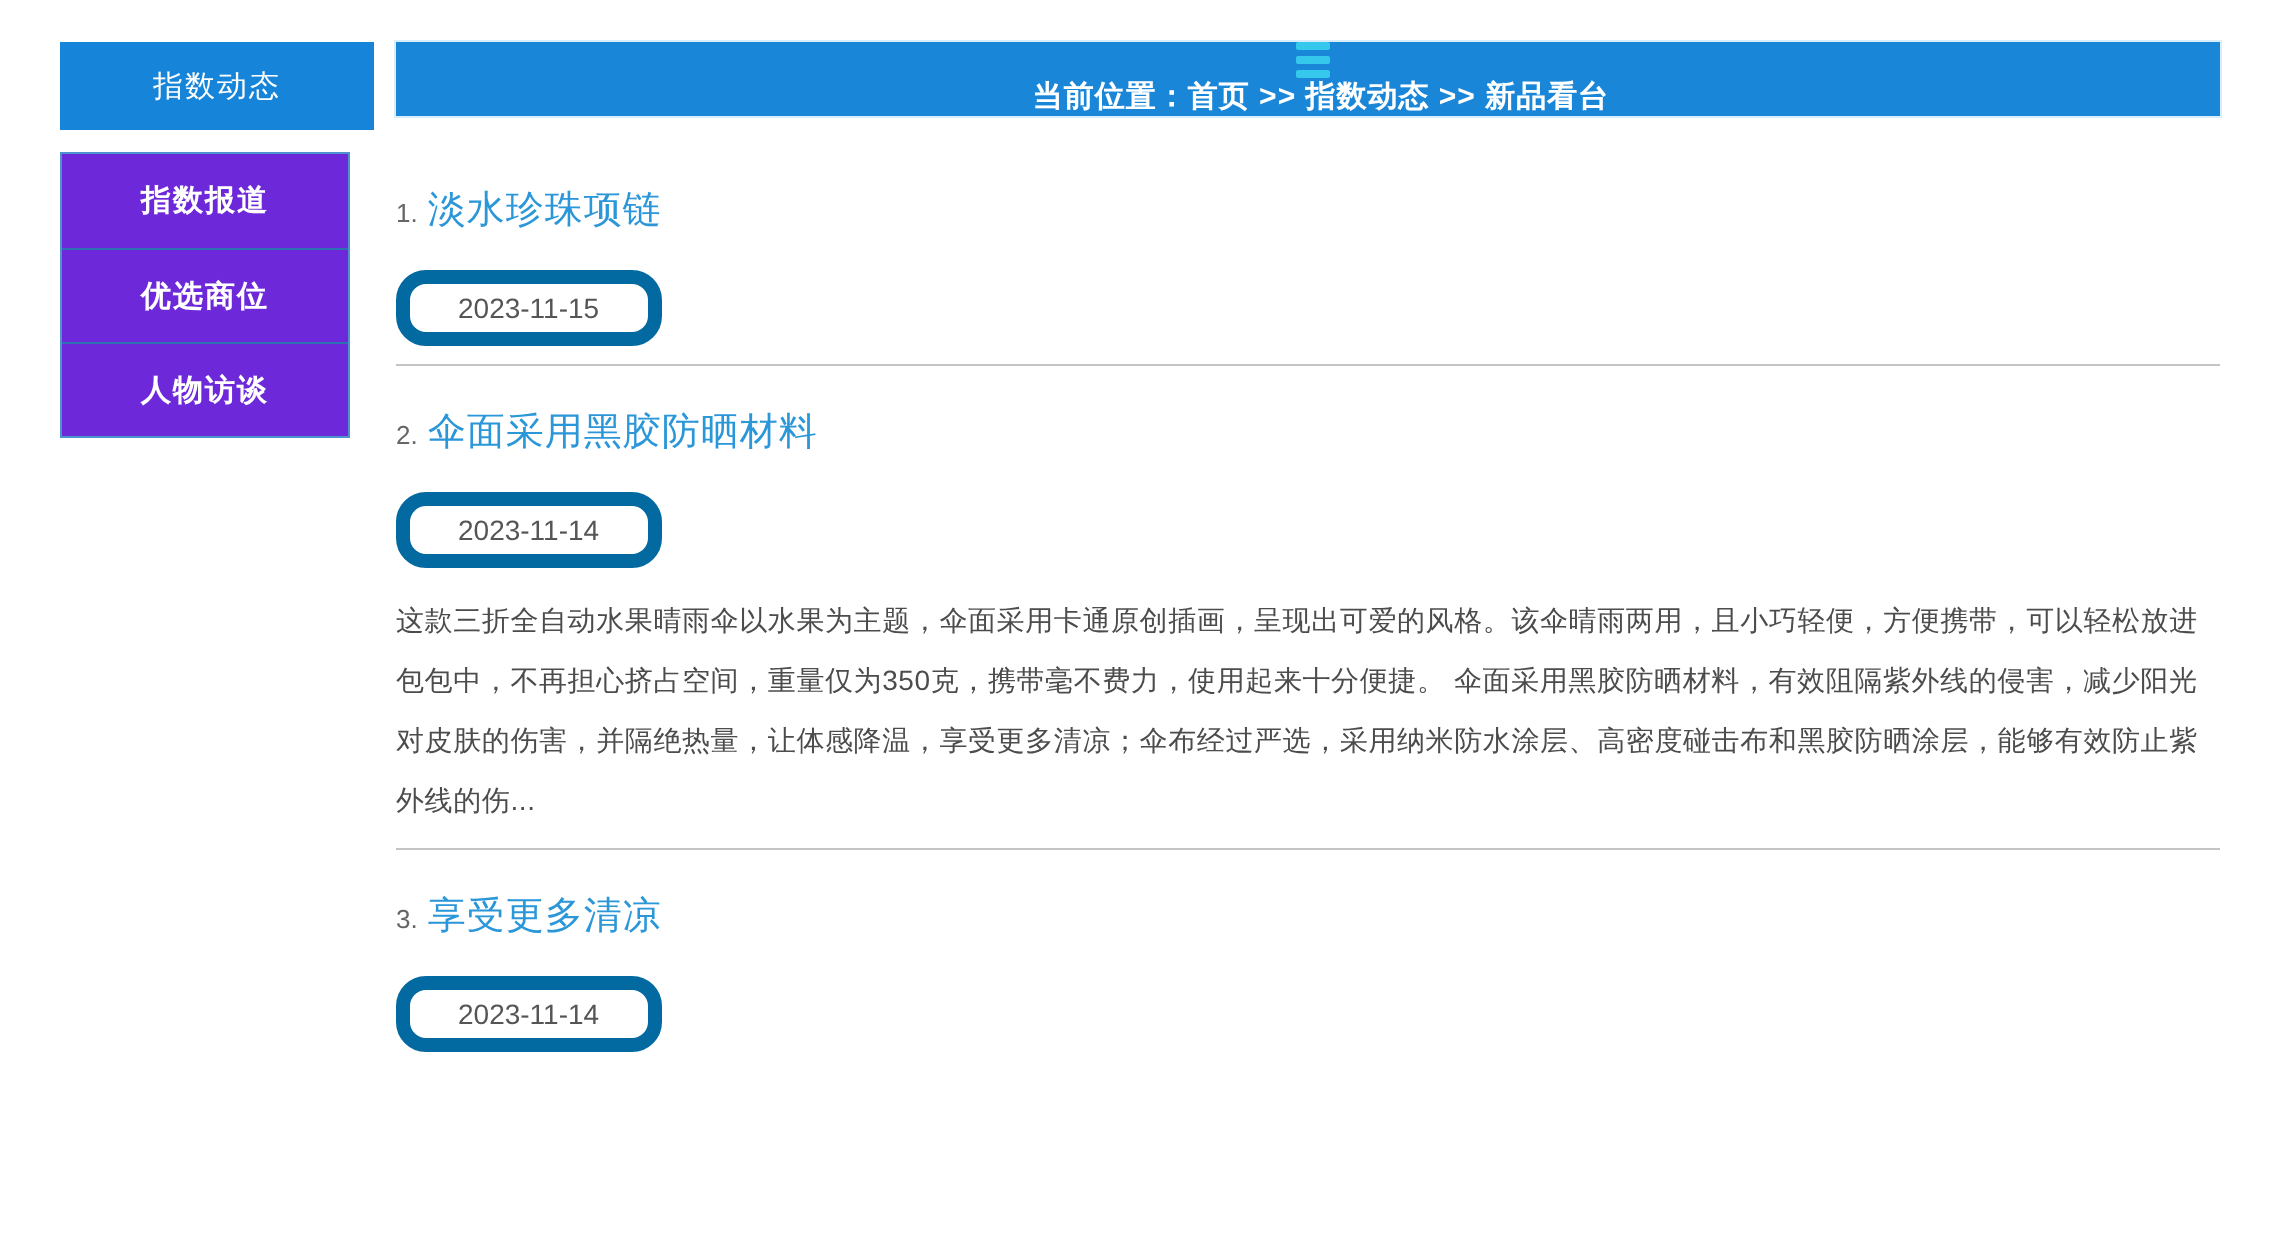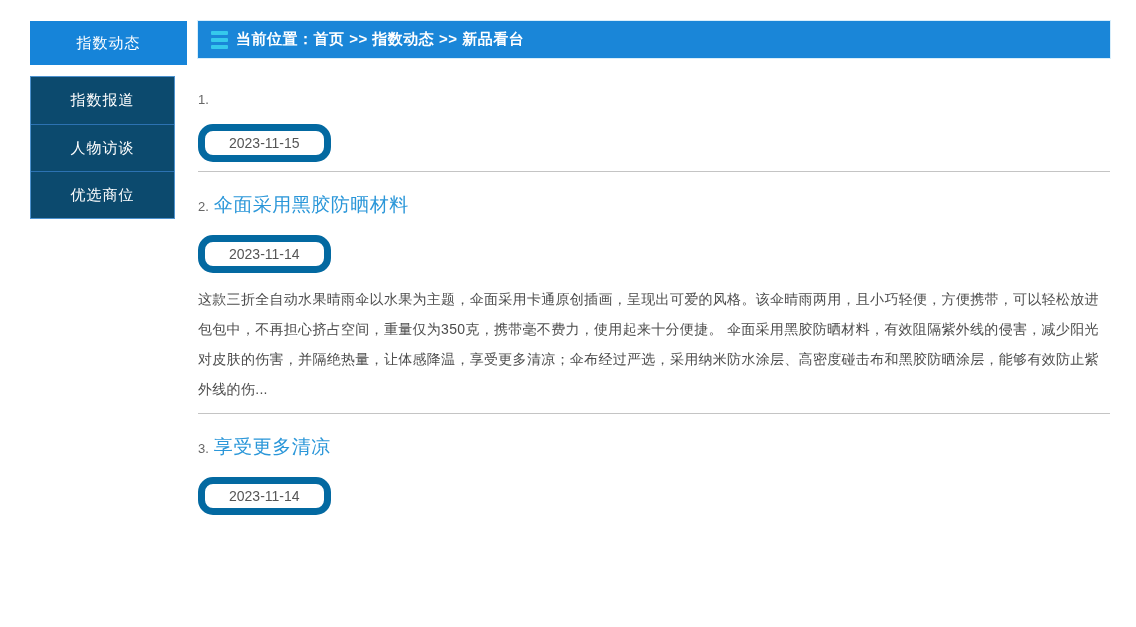--- a/index.html
+++ b/index.html
@@ -23,36 +23,38 @@
     color: #ffffff; font-size: 15px;
     letter-spacing: 1px;
     cursor: pointer;
   }
   .side-btn.active { background: #1684d9; }
   .side-group {
     margin-top: 11px;
     border: 1px solid #4d92cf;
   }
   .side-group .side-btn {
-    background: #0c4a6e;
+    background: #6d28d9;
     height: 47px;
     width: 143px;
+    font-weight: bold;
   }
   .side-group .side-btn + .side-btn { border-top: 1px solid #2c72b2; }
 
   
   .main { margin-left: 23px; width: 912px; }
 
   .crumb-bar {
     margin-top: 21px;
     height: 37px; width: 912px;
     background: #1a86d8;
     display: flex; align-items: center;
     padding-left: 13px;
     box-shadow: 0 0 0 1px #d8eefb;
+    flex-direction: column;
   }
   .menu-icon { display: inline-flex; flex-direction: column; gap: 3px; margin-right: 8px; }
   .menu-icon span { display: block; width: 17px; height: 4px; background: #35c8ec; border-radius: 1px; }
   .crumb-text { color: #ffffff; font-size: 15px; font-weight: bold; letter-spacing: .5px; }
 
   
   .list { margin-top: 34px; }
   .article { }
   .a-head { display: flex; align-items: baseline; }
   .a-index { color: #666666; font-size: 13px; margin-right: 5px; }
@@ -79,41 +81,42 @@
 </style>
 </head>
 <body>
 
 <div class="page">
 
   <nav class="sidebar">
     <div class="side-btn active">指数动态</div>
     <div class="side-group">
       <div class="side-btn">指数报道</div>
+      <div class="side-btn">优选商位</div>
       <div class="side-btn">人物访谈</div>
-      <div class="side-btn">优选商位</div>
     </div>
   </nav>
 
   <main class="main">
 
     <div class="crumb-bar">
       <span class="menu-icon">
         <span></span>
           <span></span>
           <span></span>
       </span>
       <span class="crumb-text">当前位置：首页 &gt;&gt; 指数动态 &gt;&gt; 新品看台</span>
     </div>
 
     <div class="list">
 
       <article class="article">
         <div class="a-head">
           <span class="a-index">1.</span>
+          <a class="a-title">淡水珍珠项链</a>
         </div>
         <div class="date-pill">2023-11-15</div>
         <div class="divider"></div>
       </article>
 
       <article class="article">
         <div class="a-head">
           <span class="a-index">2.</span>
           <a class="a-title">伞面采用黑胶防晒材料</a>
         </div>

